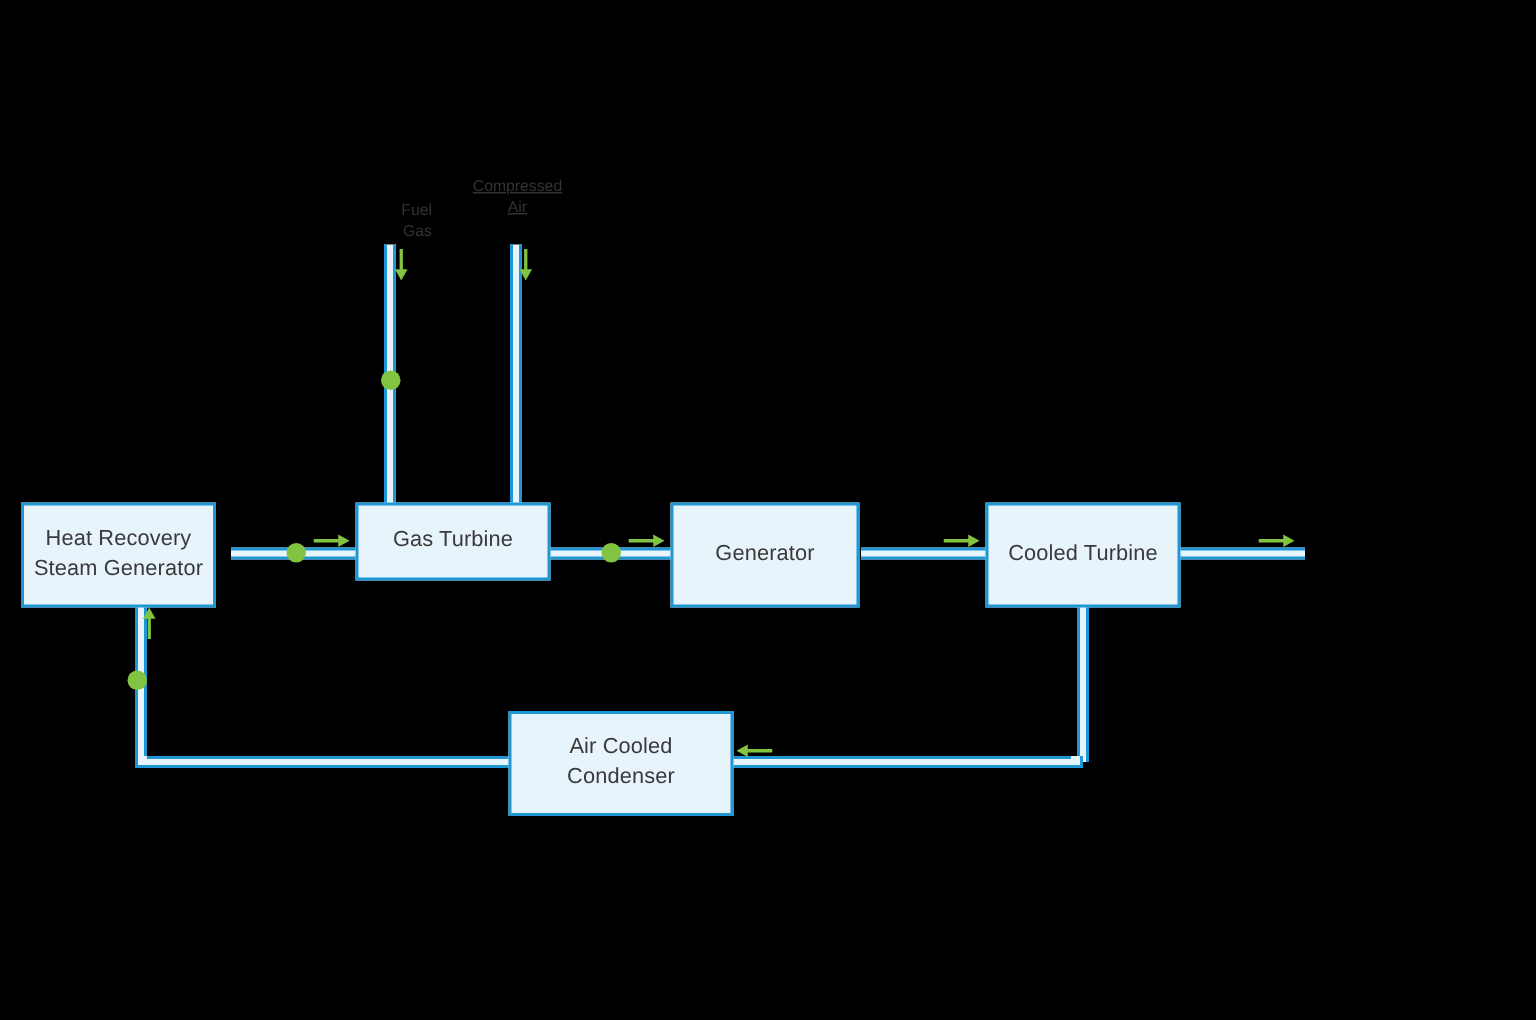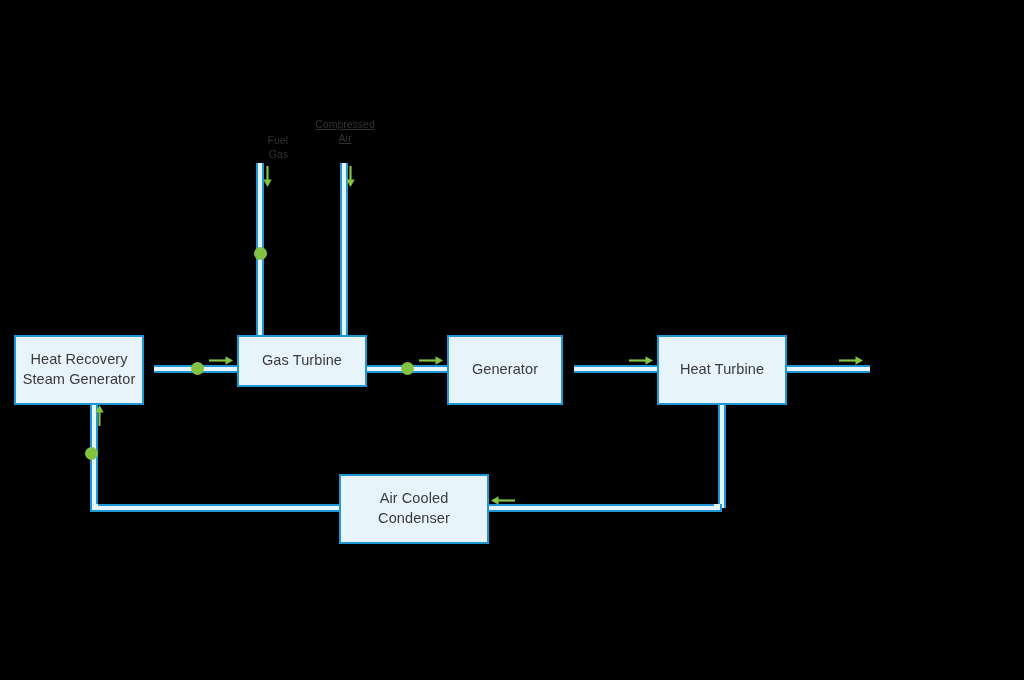--- a/index.html
+++ b/index.html
@@ -188,26 +188,26 @@
 
   <div class="node" style="left:14px; top:335px; width:130px; height:70px;">
     <span>Heat Recovery
 Steam Generator</span>
   </div>
 
   <div class="node" style="left:237px; top:335px; width:130px; height:52px;">
     <span>Gas Turbine</span>
   </div>
 
-  <div class="node" style="left:447px; top:335px; width:116px; height:70px;">
+  <div class="node" style="left:447px; top:335px; width:126px; height:70px;">
     <span>Generator</span>
   </div>
 
   <div class="node" style="left:657px; top:335px; width:130px; height:70px;">
-    <span>Heat Turbine</span>
+    <span>Cooled Turbine</span>
   </div>
 
 
   <div class="node" style="left:339px; top:474px; width:150px; height:70px;">
     <span>Air Cooled
 Condenser</span>
   </div>
 
 </div>
 

